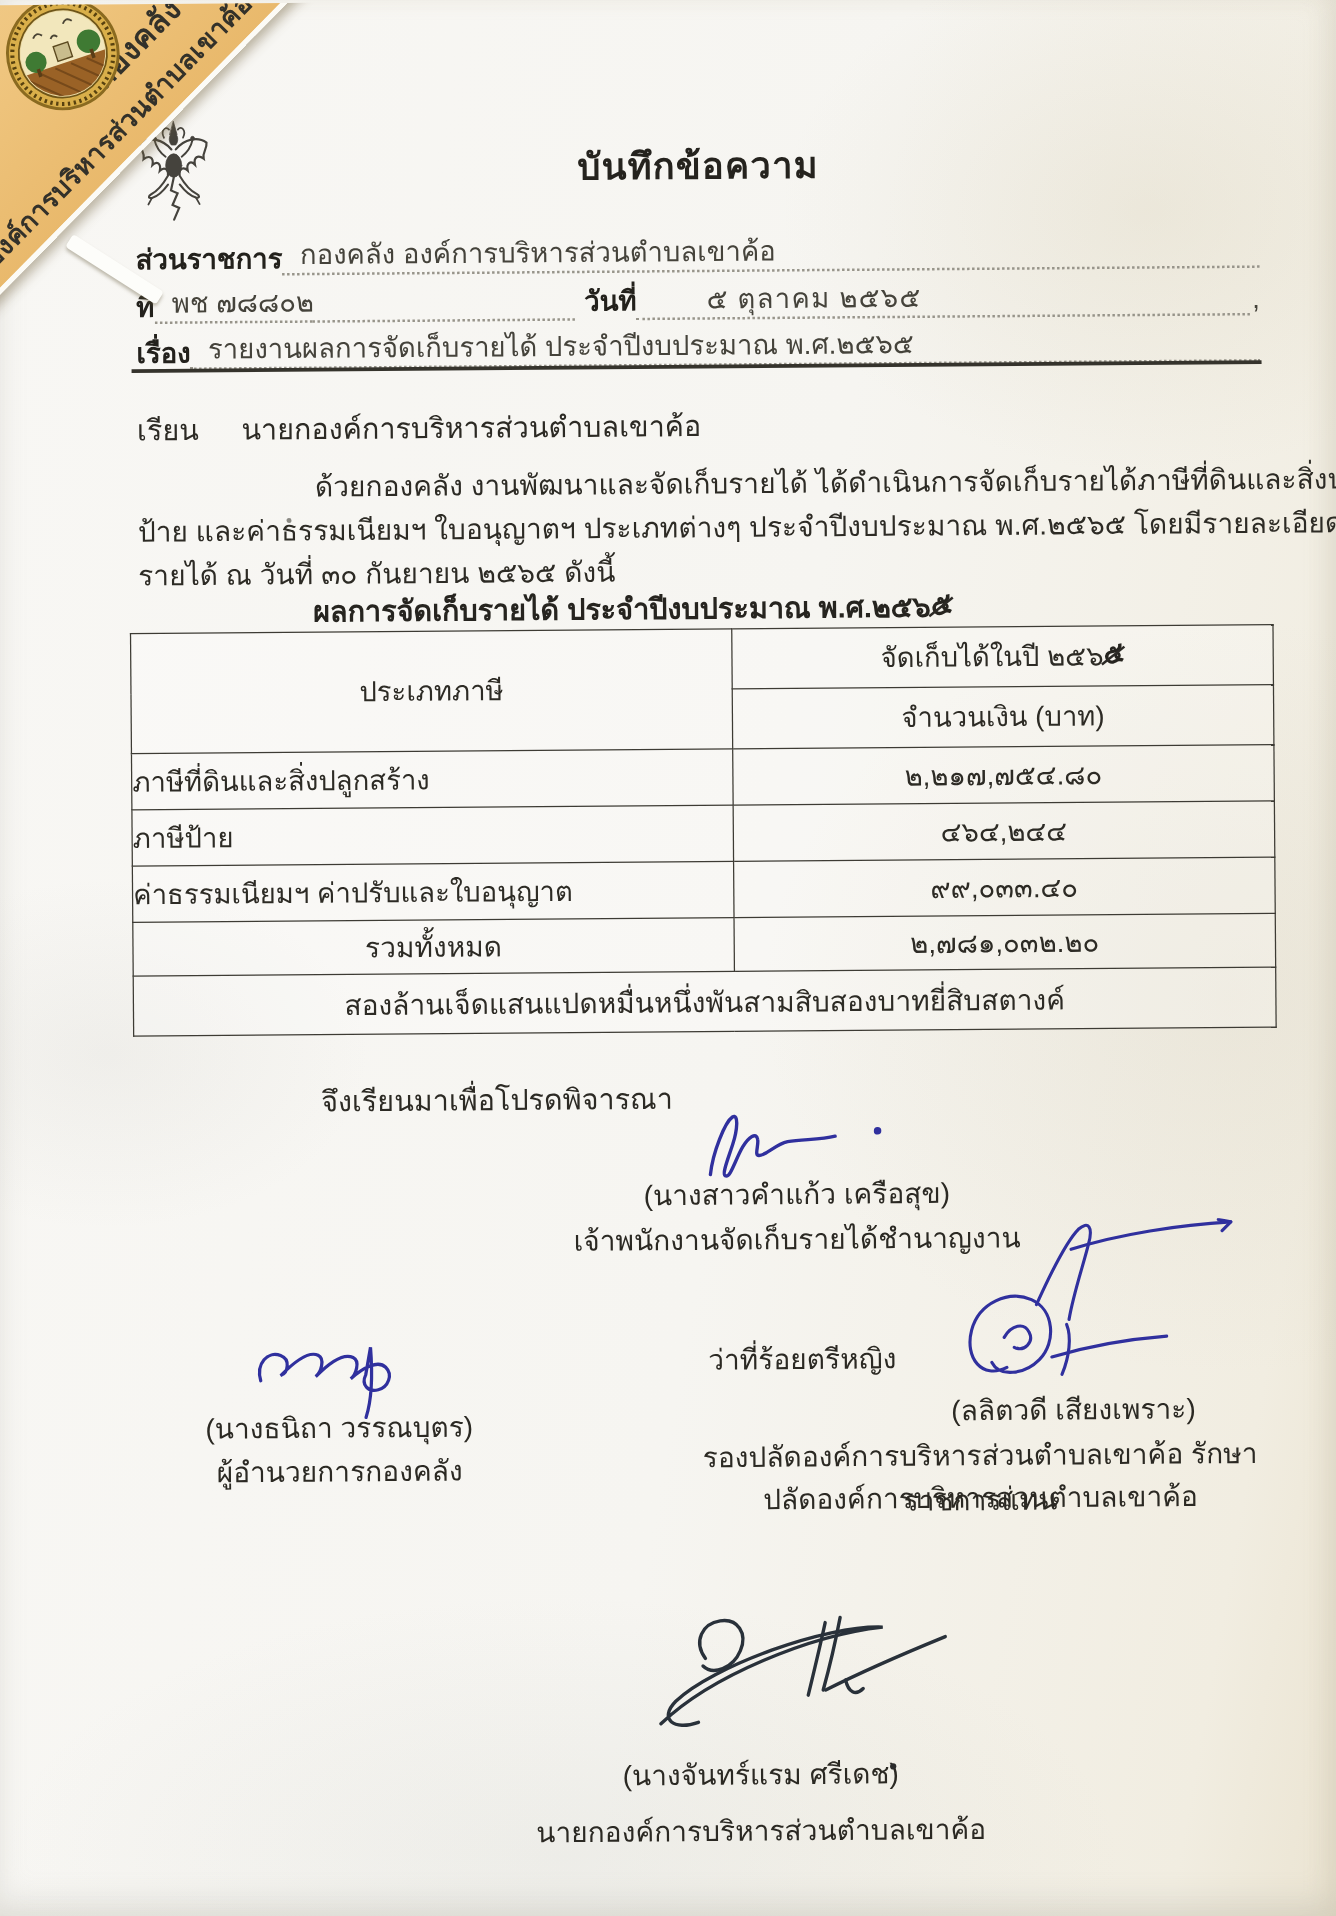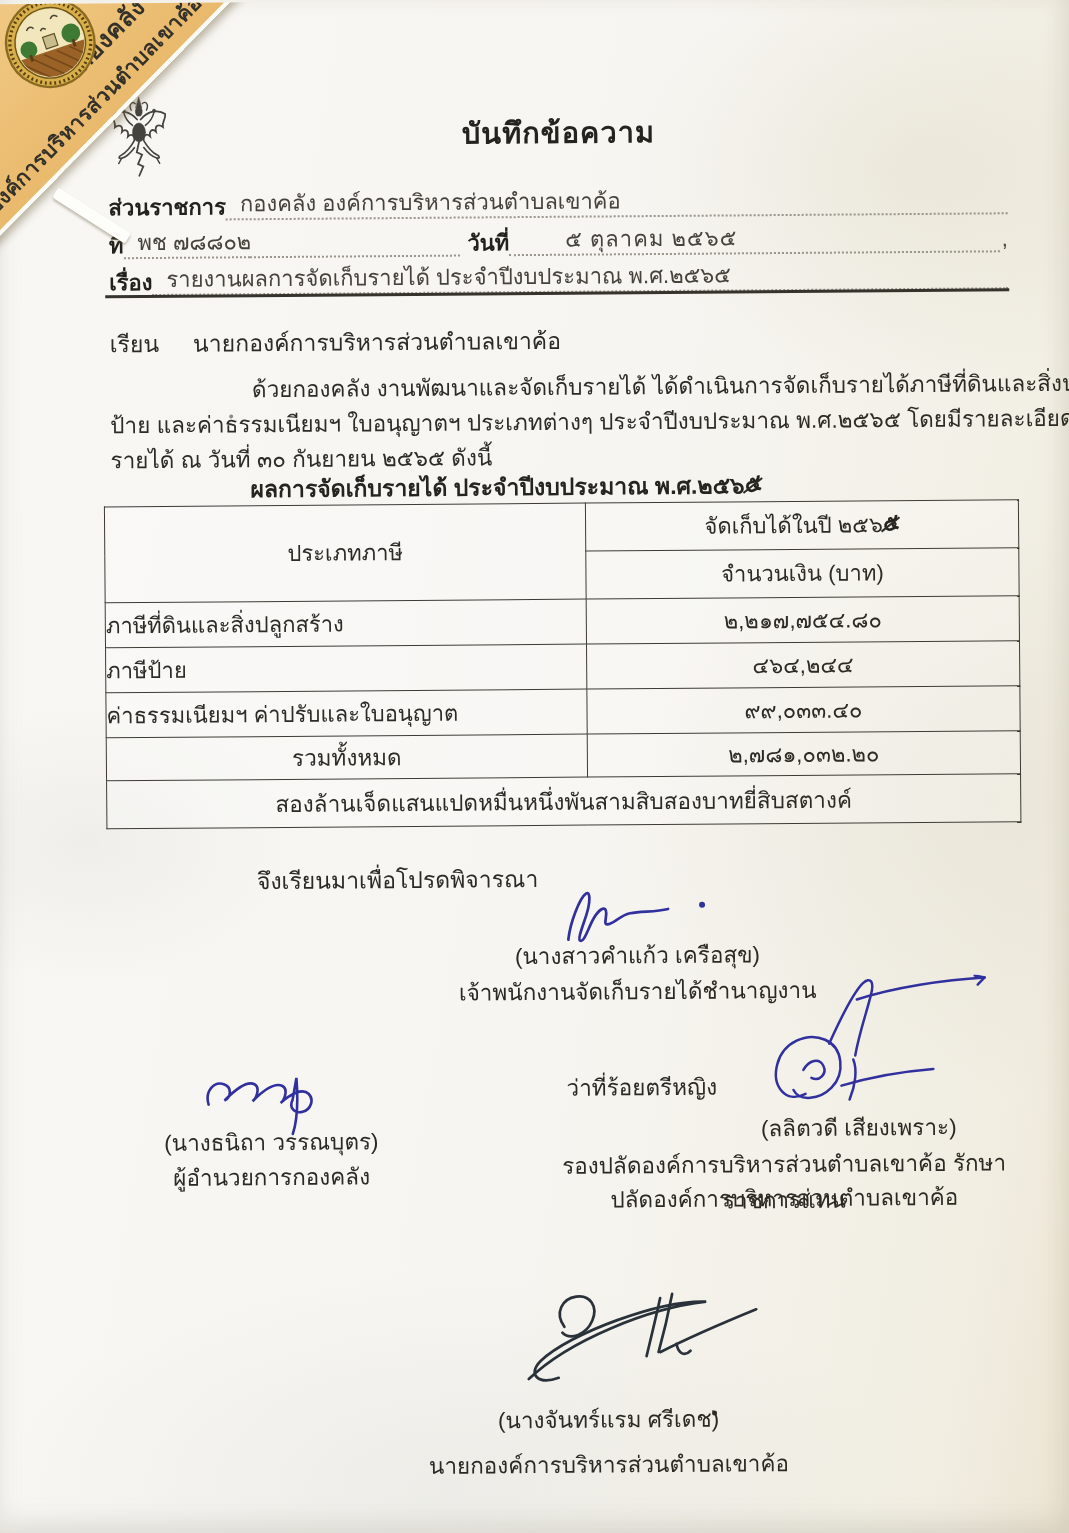--- a/index.html
+++ b/index.html
@@ -149,21 +149,21 @@
     <div class="doc-title">บันทึกข้อความ</div>
 
     <div class="formrow row-agency">
       <span class="lbl">ส่วนราชการ</span>
       <span class="dotfill">กองคลัง   องค์การบริหารส่วนตำบลเขาค้อ</span>
     </div>
     <div class="formrow row-number">
       <span class="lbl">ที่</span>
       <span class="dotfill" style="flex:0 0 108px;">พช ๗๘๘๐๒/</span>
       <span class="dotgap" style="flex:0 0 210px;"></span>
-      <span class="lbl" style="padding-left:8px;">วันที่</span>
+      <span class="lbl" style="padding-left:8px;font-family:Liberation Mono, monospace;">วันที่</span>
       <span class="dotfill" style="padding-left:56px;letter-spacing:1px;">๕   ตุลาคม   ๒๕๖๕</span>
       <span class="trail-mark">,</span>
     </div>
     <div class="formrow row-subject">
       <span class="lbl">เรื่อง</span>
       <span class="dotfill">รายงานผลการจัดเก็บรายได้   ประจำปีงบประมาณ   พ.ศ.๒๕๖๕</span>
     </div>
     <div class="hline"></div>
 
     <div class="salutation">

